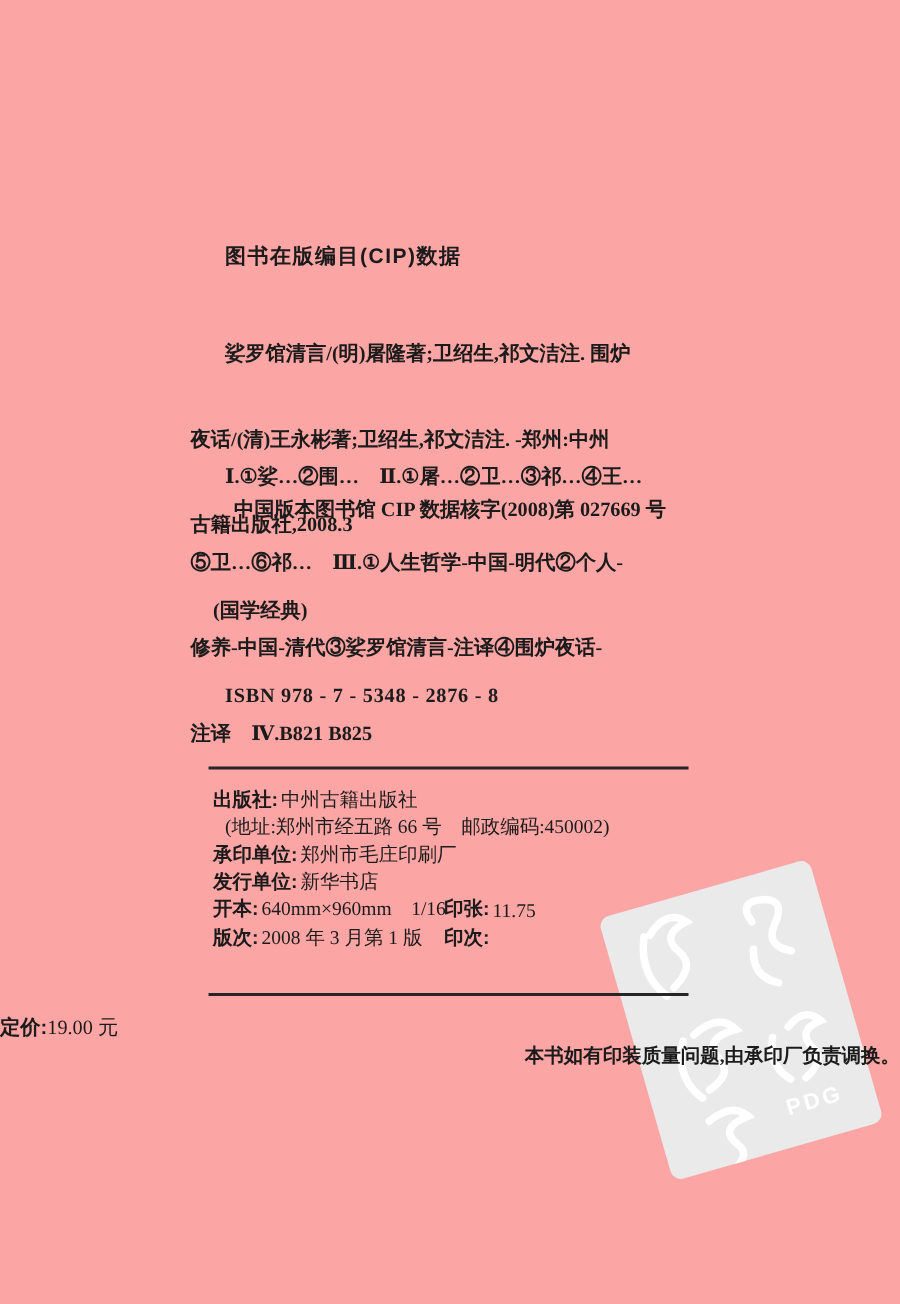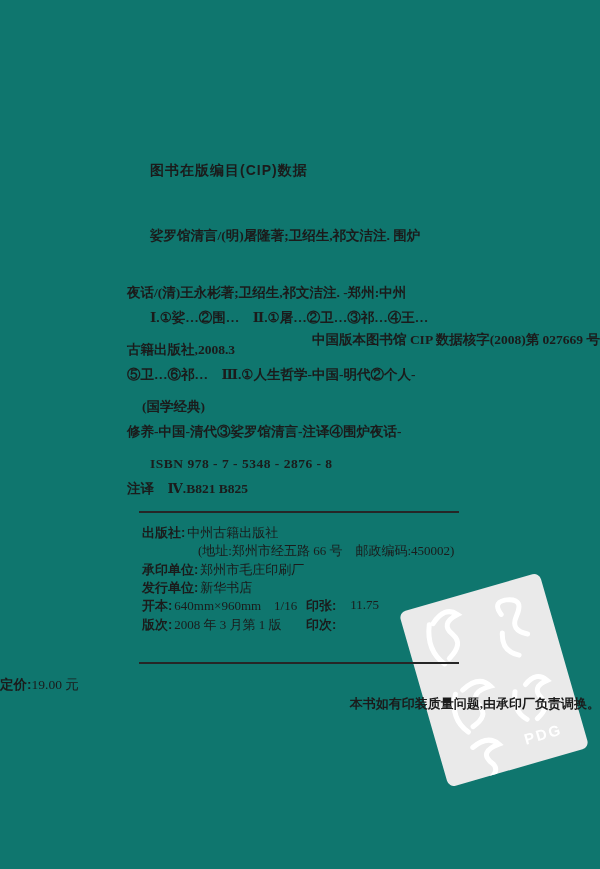--- a/index.html
+++ b/index.html
@@ -4,21 +4,21 @@
 <style>
   html,body { margin:0; padding:0; }
   body {
     width:600px; height:869px;
     background:#ffffff;
     font-family:"Liberation Serif","DejaVu Serif",serif;
     color:#1b1b1b;
     overflow:hidden;
     position:relative;
   }
-  .page { position:absolute; inset:0; width:600px; height:869px; background:#0f766e; overflow:hidden; }
+  .page { position:absolute; inset:0; width:600px; height:869px; background:#fca5a5; overflow:hidden; }
 
   .hei { font-family:"Liberation Sans","DejaVu Sans",sans-serif; font-weight:bold; }
 
   
   .cip-title {
     position:absolute; left:150px; top:162px;
     font-size:14px; letter-spacing:1px; z-index:2;
   }
   .cip-para {
     position:absolute; left:127px; top:185px; width:360px;
@@ -28,37 +28,37 @@
   .cip-para .line:nth-child(1) { padding-left:23px; }
   .cip-para .line:nth-child(4) { padding-left:15px; }
   .cip-para .line:nth-child(5) { padding-left:23px; letter-spacing:.5px; }
   .cip-class {
     position:absolute; left:127px; top:267px; width:360px;
     font-size:13.5px; line-height:13px; font-weight:600; z-index:2;
   }
   .cip-class .line:nth-child(1) { padding-left:23px; }
   .recnum {
     position:absolute; left:0; top:331px; width:600px;
-    text-align:right; font-size:13.5px; font-weight:600; z-index:2;
+    text-align:center; font-size:13.5px; font-weight:600; z-index:2;
   }
 
   
   .rule { position:absolute; left:139px; width:320px; height:2px; background:#262626; z-index:2; }
   .rule1 { top:511px; }
   .rule2 { top:662px; }
 
   
   .colophon {
     position:absolute; left:142px; top:524px; width:345px;
     font-size:13px; z-index:2;
   }
   .col-row { position:relative; height:18.3px; display:flex; align-items:center; white-space:nowrap; }
   .col-row .val { margin-left:2px; }
-  .col-row .col2 { position:absolute; left:164px; display:flex; align-items:flex-start;gap:12px; }
-  .col-row.addr { padding-left:8px;margin-left:48px; }
+  .col-row .col2 { position:absolute; left:154px; display:flex; align-items:flex-end; }
+  .col-row.addr { padding-left:8px; }
 
   .price {
     position:absolute; left:0; top:676px; width:600px;
     font-size:13.5px; z-index:2;
   }
   .note {
     position:absolute; left:0; top:695px; width:600px;
     text-align:right; font-size:13px; font-weight:600; z-index:2;
   }
 

